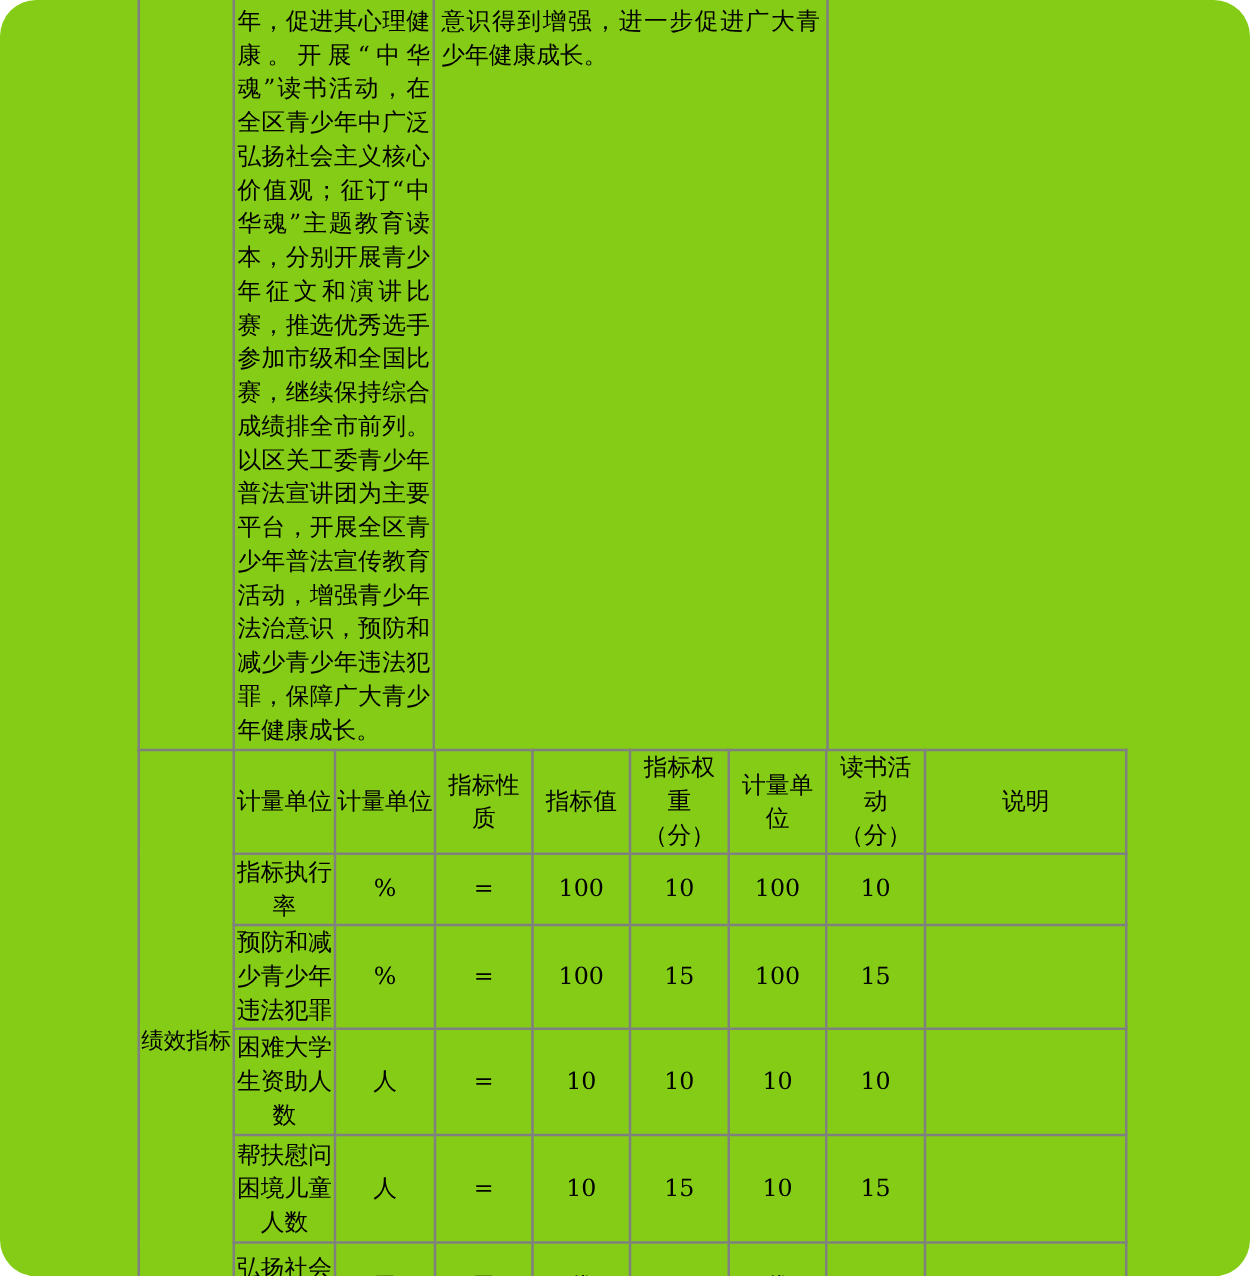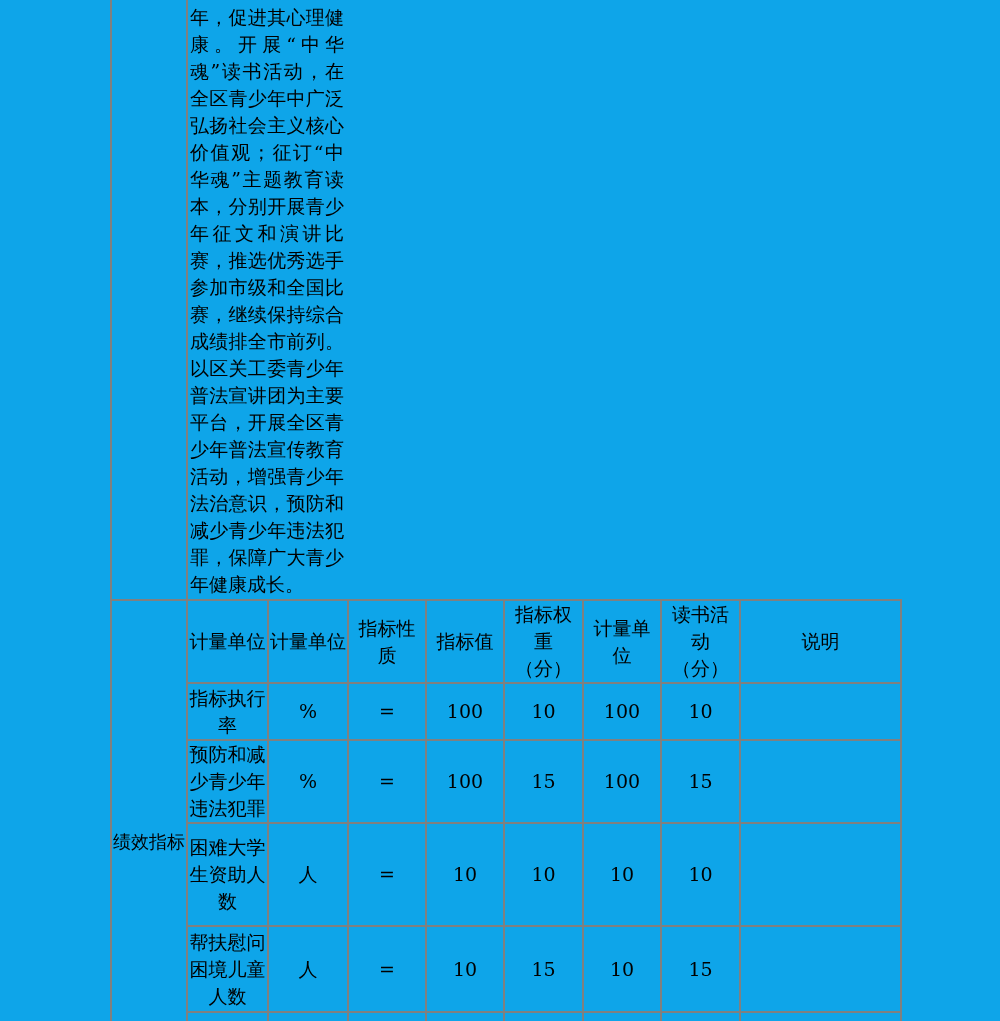--- a/index.html
+++ b/index.html
@@ -1,19 +1,20 @@
 <!DOCTYPE html>
 <html><head>
 <meta charset="utf-8">
 <style>
   html, body { margin:0; padding:0; background:#ffffff; }
   .screen {
     position:relative; width:1000px; height:1021px; overflow:hidden;
-    background:#0ea5e9; color:#000000;
+    background:#84cc16; color:#000000;
     font-family:"DejaVu Serif","Liberation Serif",serif;
+    border-radius:29px;
   }
   
   .upper {
     position:absolute; left:110px; top:0; width:790px; height:601px;
     display:flex; box-sizing:border-box;
   }
   .ucell {
     box-sizing:border-box; border-left:2px solid #808080;
     font-size:19px; line-height:27px; padding:4px 2px 0 2px;
     overflow:hidden;
@@ -38,33 +39,34 @@
   col.c-unit  { width:80px; }
   col.c-nat   { width:78px; }
   col.c-val   { width:78px; }
   col.c-wt    { width:79px; }
   col.c-done  { width:78px; }
   col.c-score { width:79px; }
   col.c-note  { width:161px; }
   tr.hrow  { height:56px; }
   tr.r1 { height:57px; }
   tr.r2 { height:83px; }
-  tr.r3 { height:103px; }
+  tr.r3 { height:85px; }
   tr.r4 { height:86px;padding-left:19px; }
   tr.r5 { height:70px; }
   .group-label { font-size:18px; letter-spacing:0; }
 </style>
 </head>
 <body>
 
 <div class="screen">
 
   <div class="upper">
     <div class="ucell uc0"></div>
     <div class="ucell uc1">年，促进其心理健康。开展“中华魂”读书活动，在全区青少年中广泛弘扬社会主义核心价值观；征订“中华魂”主题教育读本，分别开展青少年征文和演讲比赛，推选优秀选手参加市级和全国比赛，继续保持综合成绩排全市前列。以区关工委青少年普法宣讲团为主要平台，开展全区青少年普法宣传教育活动，增强青少年法治意识，预防和减少青少年违法犯罪，保障广大青少年健康成长。</div>
+    <div class="ucell uc3">意识得到增强，进一步促进广大青少年健康成长。</div>
   </div>
 
   <div class="ptable-wrap">
     <table class="ptable">
       <colgroup>
         <col class="c-label">
           <col class="c-name">
           <col class="c-unit">
           <col class="c-nat">
         <col class="c-val">

